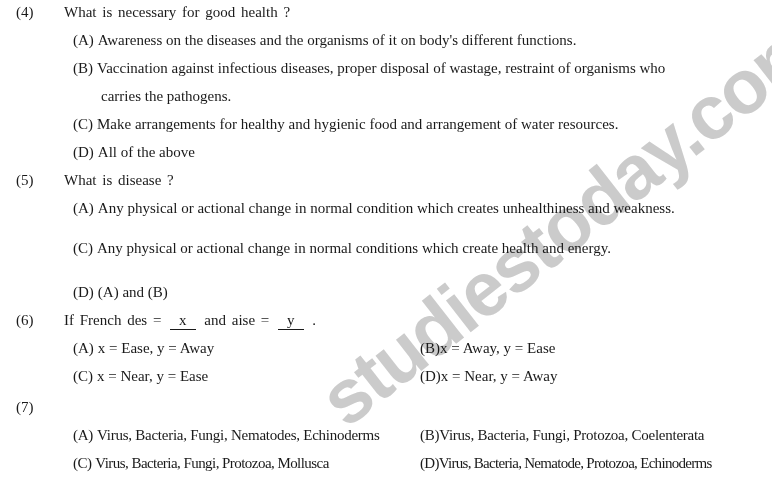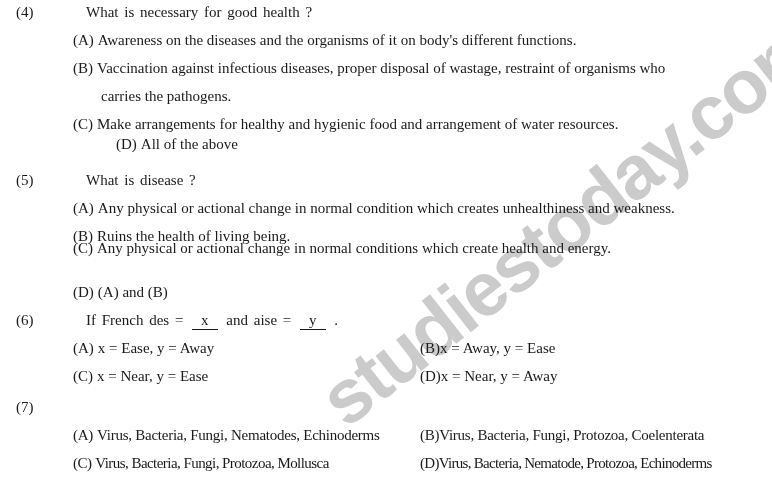--- a/index.html
+++ b/index.html
@@ -66,21 +66,21 @@
   .qnum {
     position: absolute;
     left: 16px;
     top: 0;
     width: 46px;
     font-size: 15px;
     line-height: 24px;
   }
   .qtext {
     position: absolute;
-    left: 86px;
+    left: 64px;
     top: 0;
     font-size: 15px;
     line-height: 24px;
     word-spacing: 2px;
     white-space: nowrap;
   }
 
   .opt {
     position: absolute;
     left: 73px;
@@ -140,38 +140,35 @@
 
     <div class="opt" style="top:56px;">
       <span class="lbl">(B)</span><span>Vaccination against infectious diseases, proper disposal of wastage, restraint of organisms who</span>
     </div>
     <div class="opt-cont" style="top:84px;">carries the pathogens.</div>
 
     <div class="opt" style="top:112px;">
       <span class="lbl">(C)</span><span>Make arrangements for healthy and hygienic food and arrangement of water resources.</span>
     </div>
 
-    <div class="opt" style="top:132px;margin-left:43px;">
+    <div class="opt" style="top:140px;">
       <span class="lbl">(D)</span><span>All of the above</span>
     </div>
   </div>
 
   <div class="qblock" style="top:168px;">
     <div class="qhead">
       <span class="qnum">(5)</span>
       <span class="qtext">What is disease ?</span>
     </div>
 
     <div class="opt" style="top:28px;">
       <span class="lbl">(A)</span><span>Any physical or actional change in normal condition which creates unhealthiness and weakness.</span>
     </div>
 
-    <div class="opt" style="top:56px;">
-      <span class="lbl">(B)</span><span>Ruins the health of living being.</span>
-    </div>
 
     <div class="opt" style="top:68px;">
       <span class="lbl">(C)</span><span>Any physical or actional change in normal conditions which create health and energy.</span>
     </div>
 
     <div class="opt" style="top:112px;text-align:center;">
       <span class="lbl">(D)</span><span>(A) and (B)</span>
     </div>
   </div>
 

